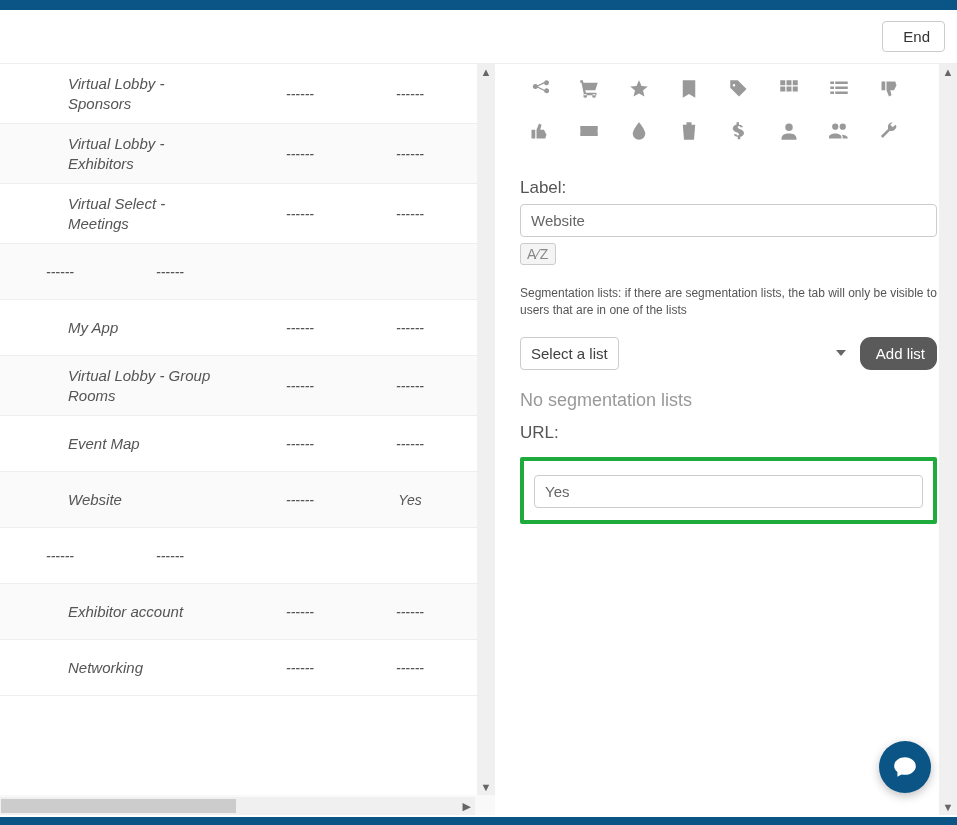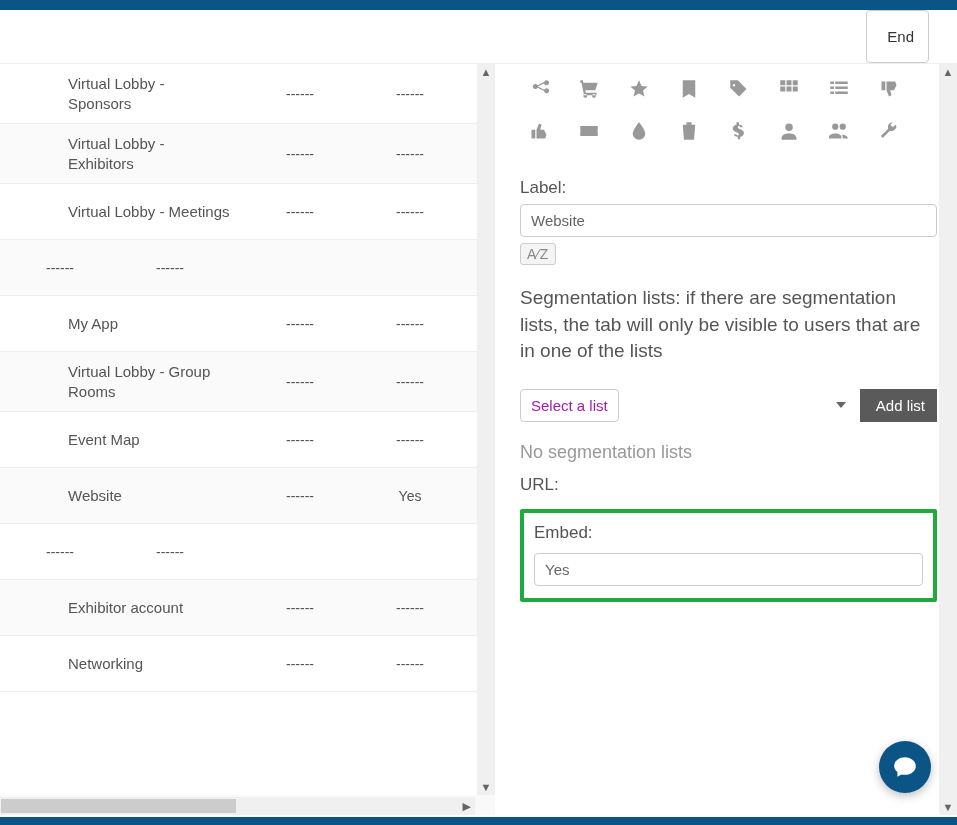--- a/index.html
+++ b/index.html
@@ -13,21 +13,22 @@
   }
   .top-bar {
     background: #0a5586;
     height: 10px;
     width: 100%;
   }
   .header {
     height: 54px;
     display: flex;
     justify-content: flex-end;
-    padding: 0 28px;
+    align-items: center;
+    padding: 0 12px;
     border-bottom: 1px solid #eee;
   }
   .end-btn {
     border: 1px solid #ccc;
     border-radius: 4px;
     background: #fff;
     padding: 6px 14px;
     font-size: 15px;
     color: #333;
     display: flex;
@@ -48,20 +49,21 @@
     height: calc(100% - 20px);
     overflow: hidden;
     background: #fff;
   }
   .row {
     display: flex;
     border-bottom: 1px solid #eee;
     min-height: 56px;
     align-items: center;
     padding: 10px 0;
+    font-style: italic;
   }
   .row:nth-child(even) { background: #fafafa; }
   .cell-name {
     width: 240px;
     padding-left: 68px;
     padding-right: 10px;
     color: #555;
     font-size: 15px;
     line-height: 1.3;
   }
@@ -177,37 +179,37 @@
     background: #f4f4f4;
     border-radius: 3px;
     padding: 2px 6px;
     font-size: 14px;
     color: #888;
     margin-top: 6px;
     letter-spacing: 0.5px;
   }
   .seg-desc {
     color: #555;
-    font-size: 19px;
+    font-size: 12px;
     line-height: 1.4;
     margin-top: 20px;
-    margin-bottom: 24px;
+    margin-bottom: 18px;
   }
   .seg-row {
     display: flex;
     gap: 4px;
     align-items: stretch;
   }
   .select-input {
     flex: 1;
     border: 1px solid #ccc;
     border-radius: 4px;
     padding: 7px 10px;
     font-size: 15px;
-    color: #a21caf;
+    color: #404040;
     background: #fff;
     appearance: none;
     position: relative;
   }
   .select-wrap {
     position: relative;
     flex: 1;
   }
   .select-wrap::after {
     content: "";
@@ -216,21 +218,21 @@
     top: 50%;
     transform: translateY(-50%);
     border-left: 5px solid transparent;
     border-right: 5px solid transparent;
     border-top: 6px solid #666;
   }
   .add-list-btn {
     background: #5a5a5a;
     color: #fff;
     border: none;
-    border-radius: 0;
+    border-radius: 11px;
     padding: 7px 12px;
     font-size: 15px;
     display: flex;
     align-items: center;
     gap: 4px;
     cursor: pointer;
   }
   .no-lists {
     color: #999;
     font-size: 18px;
@@ -306,21 +308,21 @@
           <div class="cell-name">Virtual Lobby - Sponsors</div>
           <div class="cell-c2">------</div>
           <div class="cell-c3">------</div>
         </div>
         <div class="row">
           <div class="cell-name">Virtual Lobby - Exhibitors</div>
           <div class="cell-c2">------</div>
           <div class="cell-c3">------</div>
         </div>
         <div class="row">
-          <div class="cell-name">Virtual Lobby - Meetings</div>
+          <div class="cell-name">Virtual Select - Meetings</div>
           <div class="cell-c2">------</div>
           <div class="cell-c3">------</div>
         </div>
         <div class="row">
           <div class="cell-c2">------</div>
           <div class="cell-c3">------</div>
         </div>
         <div class="row">
           <div class="cell-name">My App</div>
           <div class="cell-c2">------</div>
@@ -471,21 +473,20 @@
         </span>
         <span>Add list</span>
       </button>
     </div>
 
     <div class="no-lists">No segmentation lists</div>
 
     <div class="field-label">URL:</div>
 
     <div class="embed-box">
-      <div class="field-label">Embed:</div>
       <input class="text-input" value="Yes" style="">
     </div>
 
     <div class="v-scroll-right">
       <span class="v-arrow-up">▲</span>
       <span class="v-arrow-down">▼</span>
     </div>
 
     <div class="chat-bubble">
       <svg viewBox="0 0 24 24">

